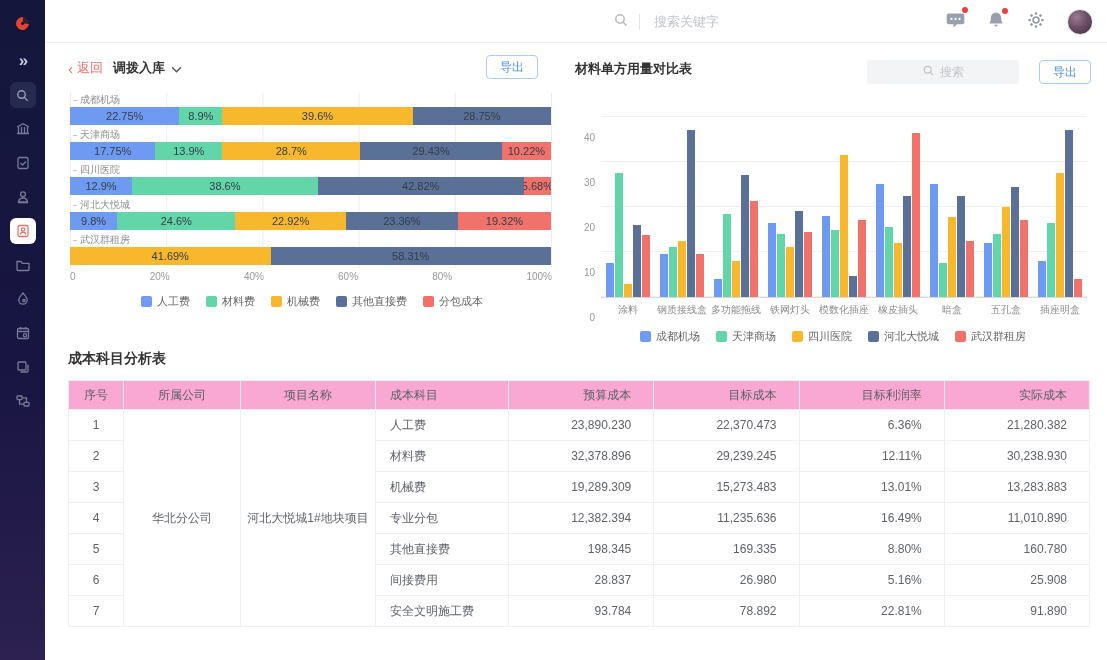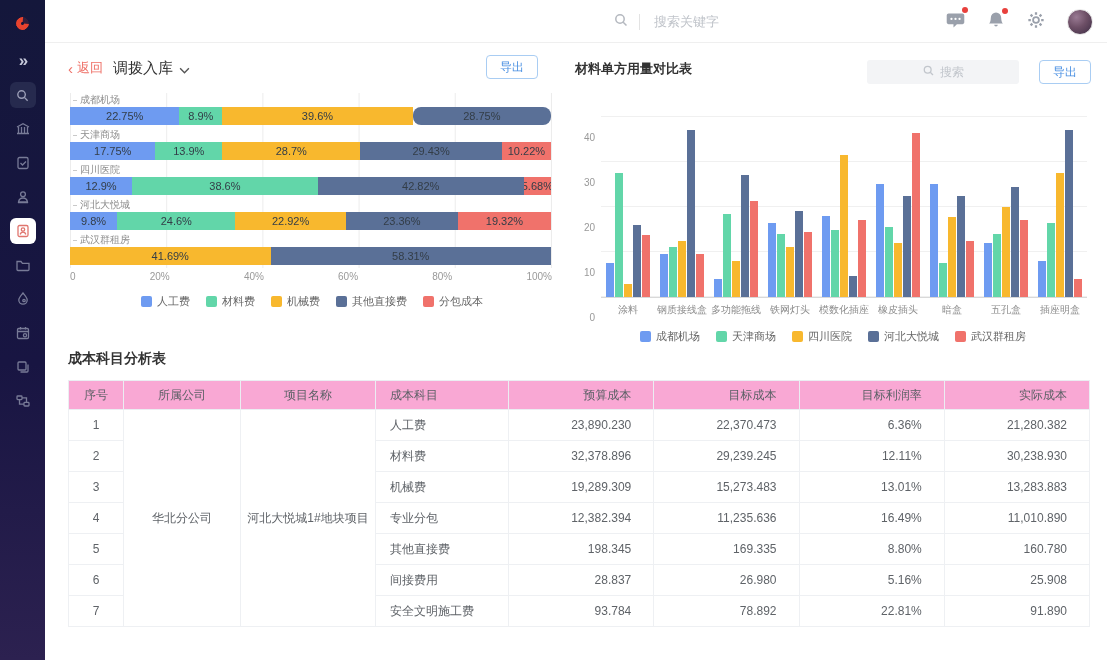--- a/index.html
+++ b/index.html
@@ -34,21 +34,21 @@
     background:radial-gradient(circle at 35% 30%, #9a7b94 0%, #6d4f66 45%, #3c2c44 100%);
     border:1px solid #e8e8e8; }
 
   
   .panel-left  { position:absolute; left:68px;  top:55px; width:488px; }
   .panel-right { position:absolute; left:575px; top:60px; width:516px; }
 
   .lp-header { position:relative; height:26px; display:flex; align-items:center; }
   .back-link { color:#ee6f66; font-size:13px; cursor:pointer; display:flex; align-items:center; }
   .back-chevron { margin-right:4px; font-size:15px; }
-  .lp-title { margin-left:10px; font-size:15px; color:#333; font-weight:normal; cursor:pointer;
+  .lp-title { margin-left:10px; font-size:13px; color:#333; font-weight:bold; cursor:pointer;
     display:flex; align-items:center; }
   .caret { margin-left:6px; }
   .export-btn { position:absolute; right:18px; top:0; width:52px; height:24px; background:#fff;
     border:1px solid #a9cdf3; border-radius:4px; color:#4a90e2; font-size:12px;
     display:flex; align-items:center; justify-content:center; cursor:pointer; }
   .rp-header { position:relative; height:26px; display:flex; align-items:flex-start; }
   .rp-title { font-size:13px; color:#333; font-weight:bold; }
   .rp-search { position:absolute; right:72px; top:0; width:152px; height:24px; background:#f3f4f6;
     border-radius:3px; display:flex; align-items:center; justify-content:center; color:#c2c6cc;
     font-size:12px; cursor:text; }
@@ -249,21 +249,21 @@
       </span>
       <span class="export-btn">导出</span>
     </div>
     <div class="hplot">
         <div class="hrow">
           <div class="hrow-label">成都机场</div>
           <div class="hbar">
             <div class="hseg" style="width: 22.75%; background: rgb(110, 155, 241);">22.75%</div>
             <div class="hseg" style="width: 8.9%; background: rgb(98, 214, 169);">8.9%</div>
             <div class="hseg" style="width: 39.6%; background: rgb(248, 184, 46);">39.6%</div>
-            <div class="hseg" style="width: 28.75%; background: rgb(90, 112, 151); border-radius: 8px;">28.75%</div>
+            <div class="hseg" style="width: 28.75%; background: rgb(90, 112, 151);">28.75%</div>
           </div>
         </div>
         <div class="hrow">
           <div class="hrow-label">天津商场</div>
           <div class="hbar">
             <div class="hseg" style="width: 17.75%; background: rgb(110, 155, 241);">17.75%</div>
             <div class="hseg" style="width: 13.9%; background: rgb(98, 214, 169);">13.9%</div>
             <div class="hseg" style="width: 28.7%; background: rgb(248, 184, 46);">28.7%</div>
             <div class="hseg" style="width: 29.43%; background: rgb(90, 112, 151);">29.43%</div>
             <div class="hseg" style="width: 10.22%; background: rgb(240, 114, 107);">10.22%</div>

